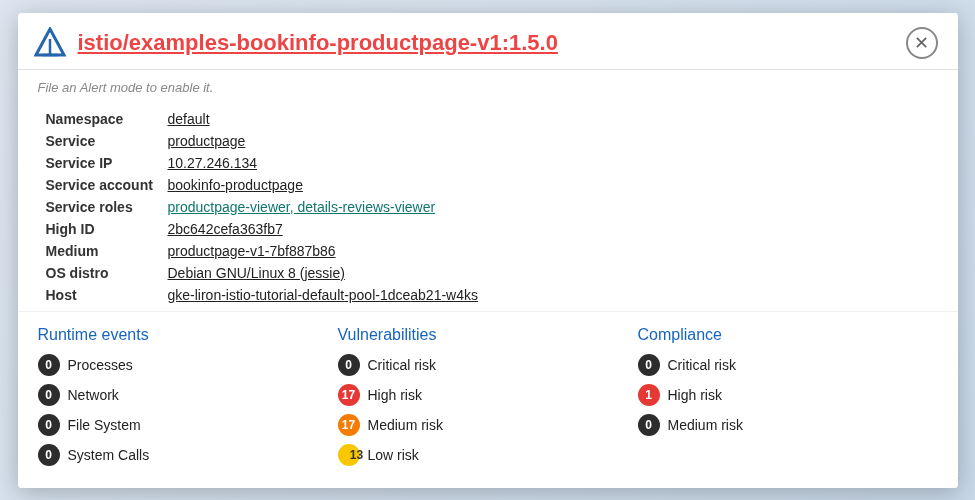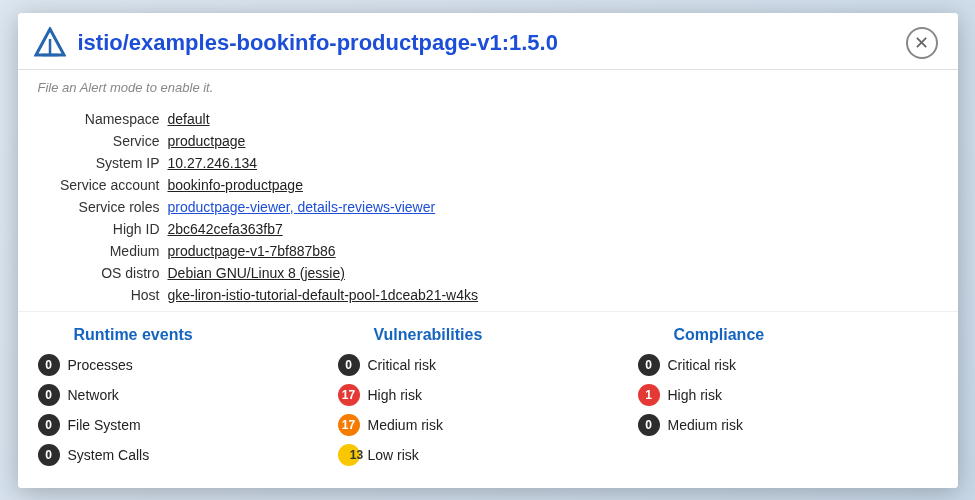--- a/index.html
+++ b/index.html
@@ -46,22 +46,23 @@
     .modal-header .logo-icon {
       width: 32px;
       height: 32px;
       margin-right: 12px;
       flex-shrink: 0;
     }
 
     .modal-title {
       font-size: 22px;
       font-weight: bold;
-      color: #1d4ed8;
+      color: #ef4444;
       flex: 1;
+      text-decoration: underline;
     }
 
     .close-btn {
       width: 32px;
       height: 32px;
       border: 2px solid #888;
       border-radius: 50%;
       display: flex;
       align-items: center;
       justify-content: center;
@@ -87,52 +88,50 @@
 
     .info-grid {
       display: grid;
       grid-template-columns: 130px 1fr;
       row-gap: 2px;
       font-size: 14px;
     }
 
     .info-label {
       color: #333;
-      font-weight: 400;
+      font-weight: 700;
       padding: 2px 8px;
-      text-align: right;
     }
 
     .info-value {
       color: #222;
       padding: 2px 0;
       text-decoration: underline;
     }
 
     .info-value.link {
-      color: #1d4ed8;
+      color: #0f766e;
       cursor: pointer;
     }
 
     
     .modal-bottom {
       display: grid;
       grid-template-columns: 1fr 1fr 1fr;
       padding: 14px 20px 14px 20px;
       gap: 0;
       background: #fff;
       border-top: 1px solid #f0f0f0;
     }
 
     .section-title {
       font-size: 16px;
-      font-weight: bold;
+      font-weight: normal;
       color: #1565c0;
       margin-bottom: 10px;
-      margin-left: 36px;
     }
 
     .metric-row {
       display: flex;
       align-items: center;
       margin-bottom: 8px;
       font-size: 14px;
       color: #222;
     }
 
@@ -188,21 +187,21 @@
         <button class="close-btn">✕</button>
       </div>
 
       <div class="modal-info">
         <div class="alert-bar">File an Alert mode to enable it.</div>
         <div class="info-grid" id="info-grid">
         <div class="info-label">Namespace</div>
             <div class="info-value">default</div>
             <div class="info-label">Service</div>
             <div class="info-value">productpage</div>
-            <div class="info-label">System IP</div>
+            <div class="info-label">Service IP</div>
             <div class="info-value">10.27.246.134</div>
             <div class="info-label">Service account</div>
             <div class="info-value">bookinfo-productpage</div>
             <div class="info-label">Service roles</div>
             <div class="info-value link">productpage-viewer, details-reviews-viewer</div>
             <div class="info-label">High ID</div>
             <div class="info-value">2bc642cefa363fb7</div>
             <div class="info-label">Medium</div>
             <div class="info-value">productpage-v1-7bf887b86</div>
             <div class="info-label">OS distro</div>

